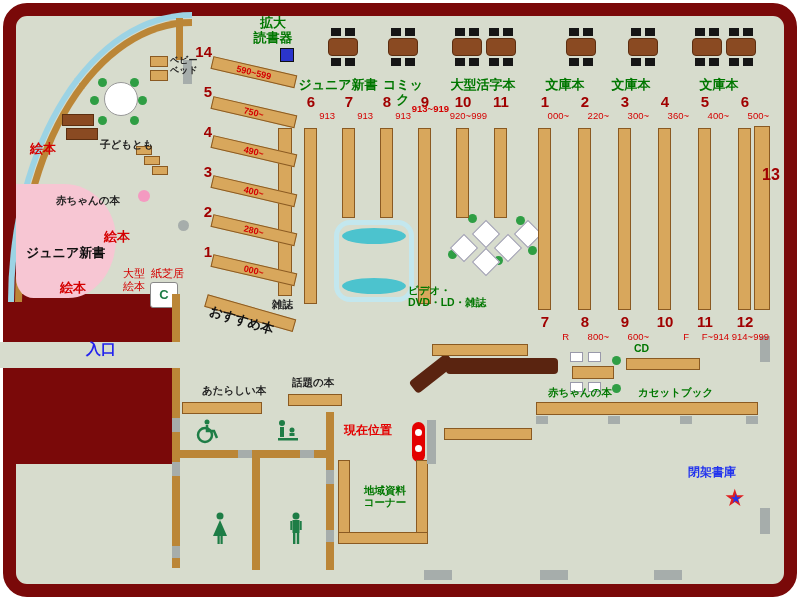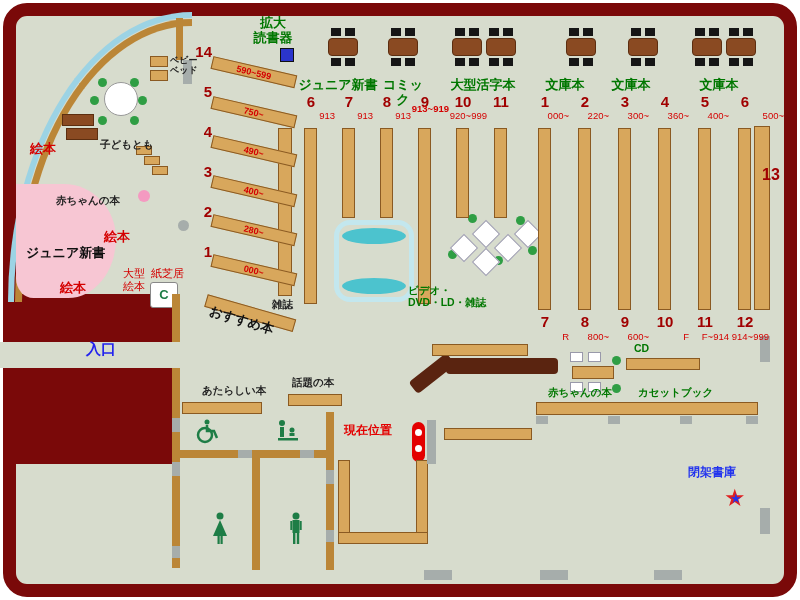--- a/index.html
+++ b/index.html
@@ -145,20 +145,22 @@
   <div class="abs lbl dark-sm" style="left:272px;top:298px">雑誌</div>
   <div class="abs lbl dark-md" style="left:212px;top:304px;transform:rotate(17deg);transform-origin:left top">おすすめ本</div>
   <div class="abs lbl green-sm" style="left:408px;top:284px">ビデオ・
 DVD・LD・雑誌</div>
   <div class="abs lbl green-sm" style="left:634px;top:342px">CD</div>
   <div class="abs lbl green-sm" style="left:548px;top:386px">赤ちゃんの本</div>
   <div class="abs lbl green-sm" style="left:638px;top:386px">カセットブック</div>
   <div class="abs lbl dark-sm" style="left:202px;top:384px">あたらしい本</div>
   <div class="abs lbl dark-sm" style="left:292px;top:376px">話題の本</div>
   <div class="abs lbl red-md" style="left:344px;top:424px">現在位置</div>
+  <div class="abs lbl green-sm ctr" style="left:342px;top:484px;width:86px">地域資料
+コーナー</div>
   <div class="abs lbl blue-md" style="left:688px;top:466px">閉架書庫</div>
   <div class="abs lbl num-lg" style="left:762px;top:166px">13</div>
 
   <div class="abs wall" style="left: 172px; top: 294px; width: 8px; height: 48px;"></div>
     <div class="abs wall" style="left: 172px; top: 368px; width: 8px; height: 200px;"></div>
     <div class="abs wall" style="left: 180px; top: 450px; width: 152px; height: 8px;"></div>
     <div class="abs wall" style="left: 252px; top: 452px; width: 8px; height: 118px;"></div>
     <div class="abs wall" style="left: 326px; top: 412px; width: 8px; height: 158px;"></div>
     <div class="abs wall" style="left: 176px; top: 18px; width: 7px; height: 42px;"></div>
     <div class="abs shelf" style="left: 278px; top: 128px; width: 14px; height: 168px;"></div>
@@ -313,16 +315,16 @@
     <div class="abs range lbl" style="left: 641px; top: 111px; width: 48px; height: auto;">360~</div>
     <div class="abs num lbl" style="left: 653px; top: 314px; width: 24px; height: auto;">10</div>
     <div class="abs range lbl" style="left: 641px; top: 332px; width: 48px; height: auto;">F</div>
     <div class="abs shelf" style="left: 698px; top: 128px; width: 13px; height: 182px;"></div>
     <div class="abs num lbl" style="left: 693px; top: 94px; width: 24px; height: auto;">5</div>
     <div class="abs range lbl" style="left: 681px; top: 111px; width: 48px; height: auto;">400~</div>
     <div class="abs num lbl" style="left: 693px; top: 314px; width: 24px; height: auto;">11</div>
     <div class="abs range lbl" style="left: 681px; top: 332px; width: 48px; height: auto;">F~914</div>
     <div class="abs shelf" style="left: 738px; top: 128px; width: 13px; height: 182px;"></div>
     <div class="abs num lbl" style="left: 733px; top: 94px; width: 24px; height: auto;">6</div>
-    <div class="abs range lbl" style="left: 736px; top: 111px; width: 48px; height: auto;">500~</div>
+    <div class="abs range lbl" style="left: 721px; top: 111px; width: 48px; height: auto;">500~</div>
     <div class="abs num lbl" style="left: 733px; top: 314px; width: 24px; height: auto;">12</div>
     <div class="abs range lbl" style="left: 721px; top: 332px; width: 48px; height: auto;">914~999</div>
 </div>
 
 </body></html>

